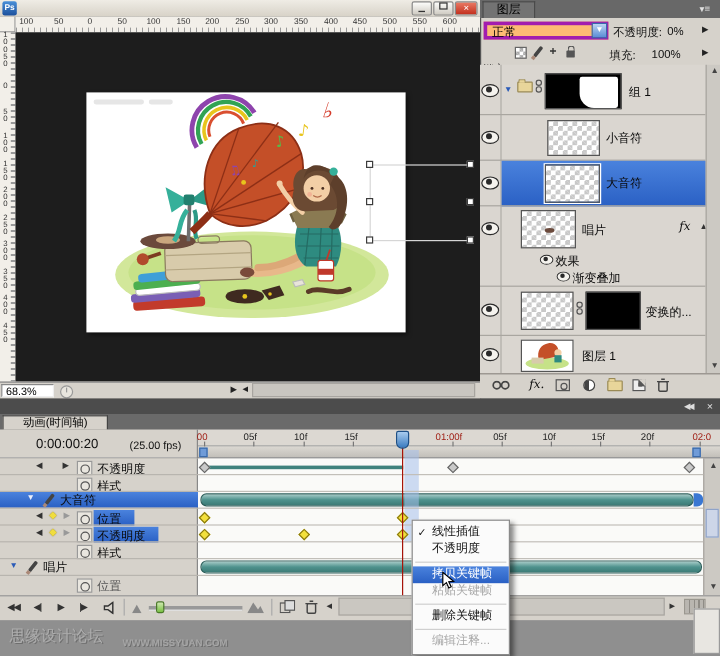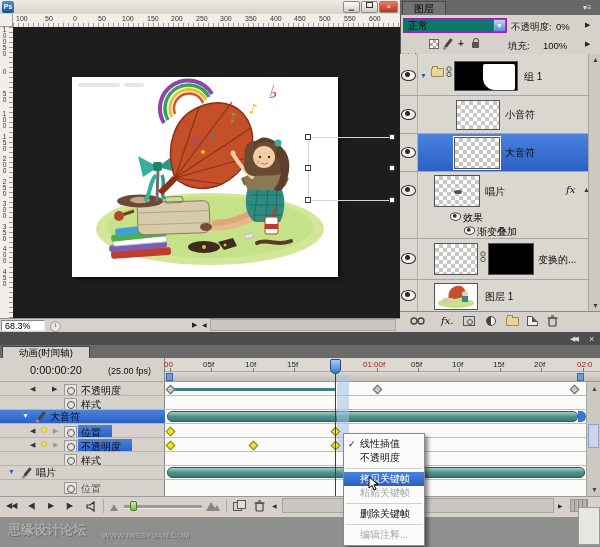--- a/index.html
+++ b/index.html
@@ -36,21 +36,21 @@
   .clockico{left:50px;top:321px;width:9px;height:9px;border:1px solid #999;border-radius:50%;background:#e8e5de;}
   .clockico::after{content:"";position:absolute;left:4px;top:1px;width:1px;height:4px;background:#999;}
   .docinfo{left:62px;top:319px;width:128px;height:12px;background:#d6d2cb;border:1px solid #999;font-size:8.5px;line-height:12px;text-align:center;box-sizing:border-box;}
   .tribtn{font-size:7px;color:#222;}
   .hscrolltrack{left:210px;top:319px;width:186px;height:12px;background:#c9c6c0;border:1px solid #a8a5a0;box-sizing:border-box;}
   
   .lpanel{left:400px;top:0;width:200px;height:332px;background:#d6d2cb;border-left:1px solid #555;box-sizing:border-box;}
   .ptabbar{left:400px;top:0;width:200px;height:15px;background:#686868;}
   .ptab{left:402px;top:1px;width:44px;height:14px;background:#737373;border:1px solid #4a4a4a;border-bottom:none;font-size:10px;line-height:14px;text-align:center;box-sizing:border-box;}
   .pmenuico{left:583px;top:3px;color:#e0e0e0;font-size:8px;}
-  .combo{left:403px;top:18px;width:104px;height:15px;background:#0f766e;border:1px solid #a21caf;font-size:10px;line-height:14px;padding-left:4px;box-sizing:border-box;}
+  .combo{left:403px;top:18px;width:104px;height:15px;background:#fdba74;border:3px solid #a21caf;font-size:10px;line-height:14px;padding-left:4px;box-sizing:border-box;}
   .comboarr{left:493px;top:19px;width:13px;height:13px;background:linear-gradient(#bcd4f2,#5b8ed6);border:1px solid #3a6aaa;color:#fff;font-size:7px;line-height:12px;text-align:center;box-sizing:border-box;}
   .flabel{font-size:9.5px;color:#111;}
   .checkersm{width:10px;height:10px;background-image:linear-gradient(45deg,#aaa 25%,transparent 25%,transparent 75%,#aaa 75%),linear-gradient(45deg,#aaa 25%,#fff 25%,#fff 75%,#aaa 75%);background-size:6px 6px;background-position:0 0,3px 3px;border:1px solid #666;box-sizing:border-box;}
   .brushico{width:3px;height:10px;background:#444;transform:rotate(38deg);border-radius:1px;}
   .brushico::after{content:"";position:absolute;left:0;top:10px;width:3px;height:3px;background:#a87;}
   .plusico{font-size:10px;font-weight:bold;color:#333;line-height:10px;}
   .padlock{width:7px;height:6px;background:#555;border-radius:1px;}
   .padlock::before{content:"";position:absolute;top:-4px;left:1px;width:4px;height:4px;border:1px solid #555;border-bottom:none;border-radius:3px 3px 0 0;}
   .llist{left:400px;top:54px;width:188px;height:257px;background:#dad6d0;overflow:hidden;}
   .lrow-sep{left:400px;width:188px;height:1px;background:#a9a6a0;}
@@ -107,21 +107,21 @@
   .phline{left:335px;top:373px;width:1px;height:123px;background:#a61309;z-index:13;}
   .atoolbar{left:0;top:496px;width:600px;height:21px;background:#d6d2cb;border-top:1px solid #9a9a9a;box-sizing:border-box;}
   .pbtn{top:500px;font-size:8px;color:#333;letter-spacing:-1px;line-height:12px;}
   .vdiv{top:499px;width:1px;height:14px;background:#aaa;}
   .sldtrack{left:124px;top:505px;width:78px;height:3px;background:#999;border-bottom:1px solid #eee;}
   .sldknob{left:130px;top:501px;width:7px;height:10px;background:linear-gradient(#cfe9b0,#7ac143);border:1px solid #4a7a28;border-radius:2px;box-sizing:border-box;}
   .hscroll2{left:282px;top:498px;width:272px;height:15px;background:#cac7c1;border:1px solid #a8a5a0;box-sizing:border-box;}
   .grip{left:570px;top:499px;width:18px;height:13px;background:repeating-linear-gradient(90deg,#b9b6b0 0 3px,#8f8c86 3px 4px);border:1px solid #9a978f;box-sizing:border-box;}
   
   .bottomgray{left:0;top:517px;width:600px;height:30px;background:#8f8f8f;}
-  .wmname{left:8px;top:521px;font-size:13px;font-weight:bold;color:#adadad;text-shadow:1px 1px 0 #6e6e6e;}
+  .wmname{left:8px;top:521px;font-size:13px;font-weight:normal;color:#adadad;text-shadow:1px 1px 0 #6e6e6e;}
   .wmurl{left:102px;top:531px;font-size:8px;font-weight:bold;color:#a5a5a5;text-shadow:1px 1px 0 #707070;}
   .cornerbox{left:578px;top:507px;width:22px;height:38px;background:#e8e6e1;border:1px solid #9a9a9a;box-sizing:border-box;}
   
   .cmenu{left:343px;top:433px;width:82px;background:#fbfbfb;border:1px solid #8a8a8a;box-shadow:3px 3px 4px rgba(0,0,0,.45);z-index:50;padding:3px 0;box-sizing:border-box;}
   .mi{position:relative;height:14px;line-height:14px;padding-left:16px;font-size:10px;color:#111;}
   .mi.hl{background:linear-gradient(#4a82dd,#2a60c4);color:#fff;}
   .mi.dis{color:#a8a8a8;}
   .mi .chk{position:absolute;left:4px;top:0;font-size:9px;}
   .msep{height:1px;background:#cfcfcf;margin:3px 2px;}
   .cursor{left:368px;top:476px;z-index:60;}

